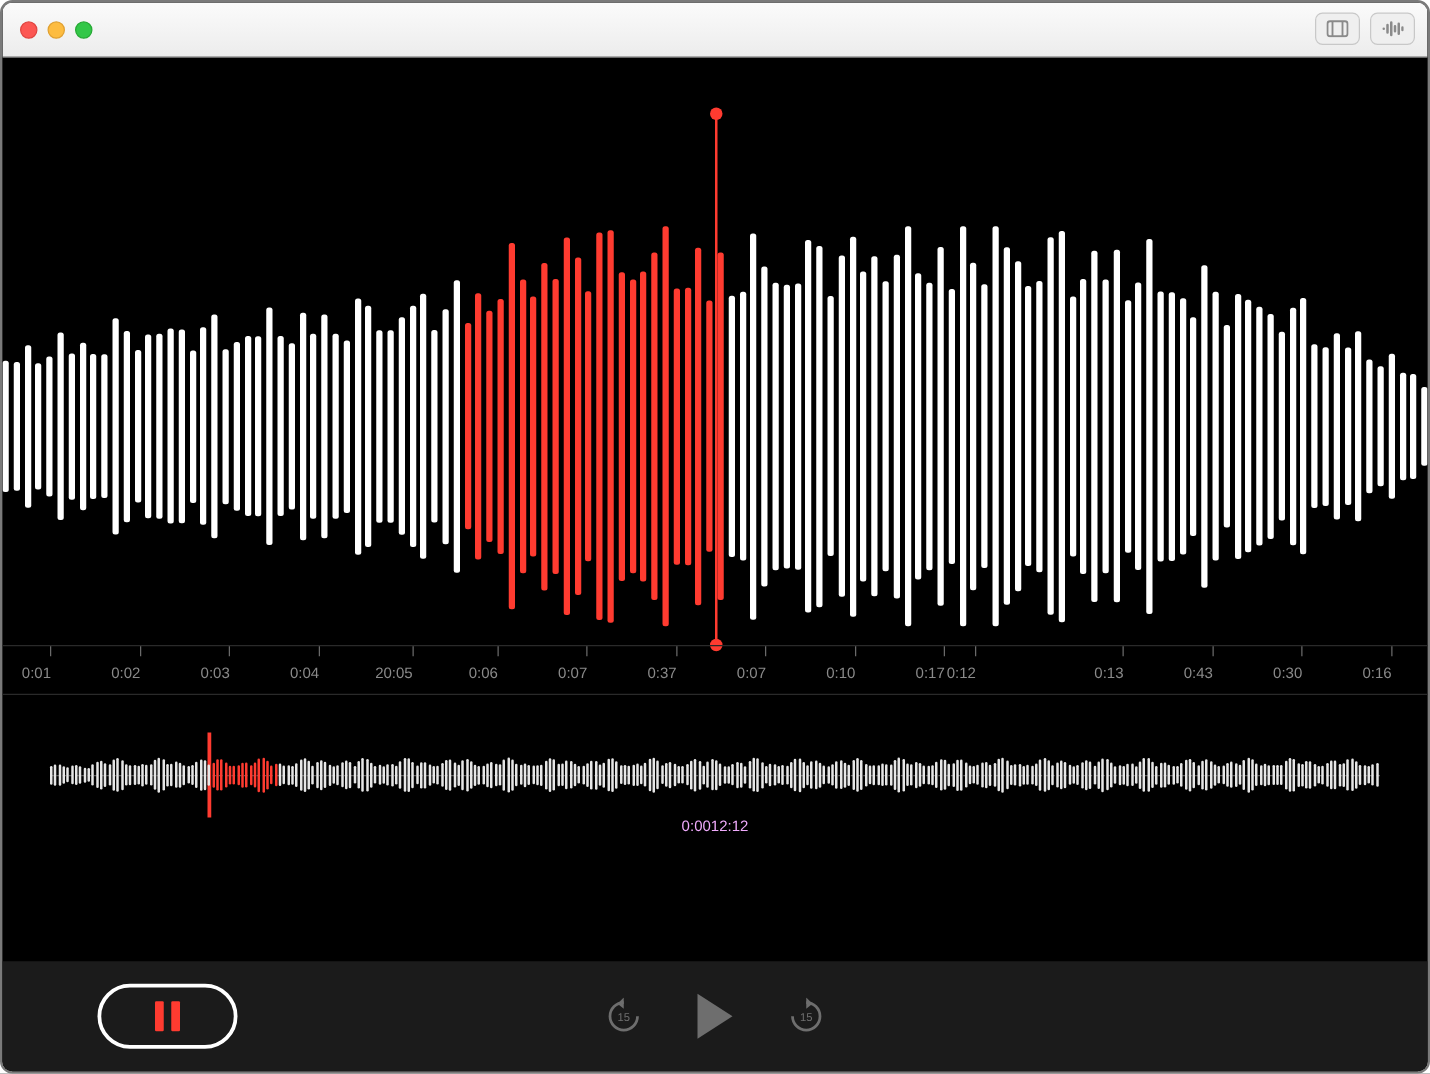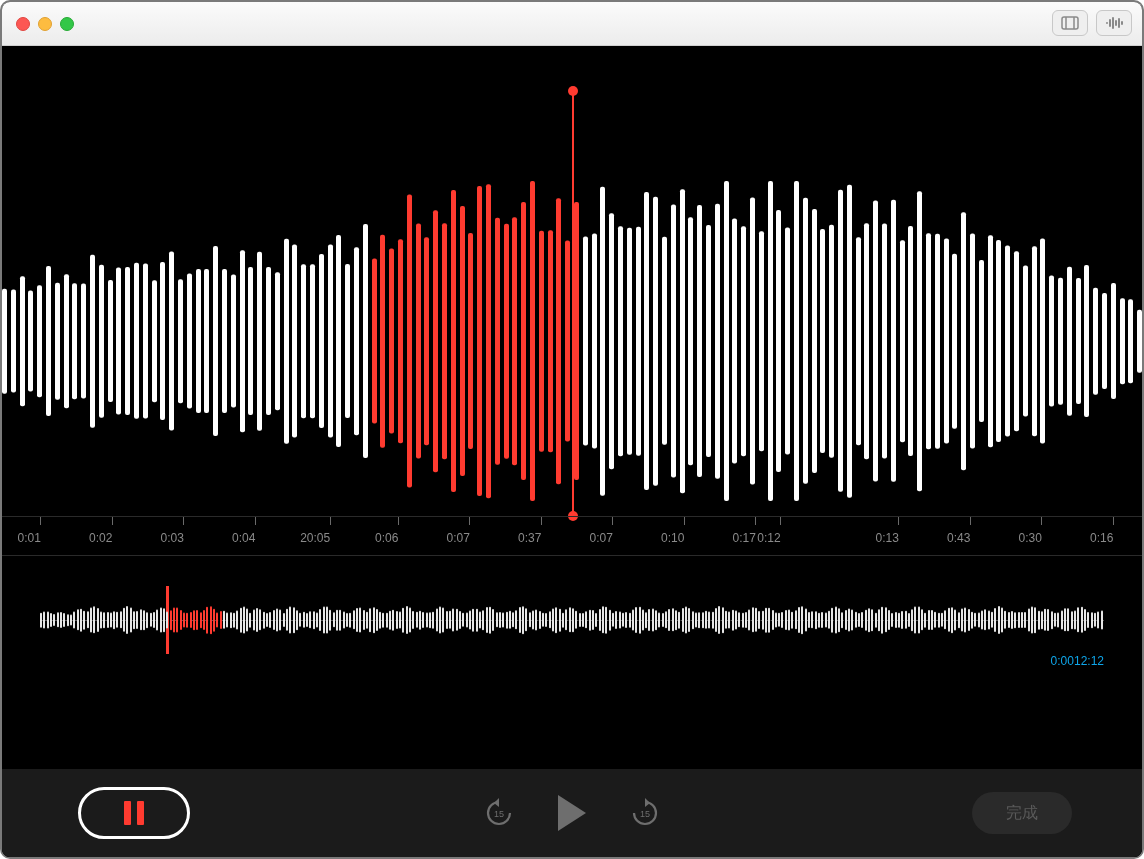--- a/index.html
+++ b/index.html
@@ -142,22 +142,22 @@
   border-radius: 1px;
 }
 .ov-mid {
   position: absolute; left:0; right:0; top:50%; height:1px;
   border-top: 1px dashed #555;
 }
 .ov-play {
   position: absolute; top:-6px; bottom:-6px; width:3px; background:#ff3b30;
 }
 .ov-times {
-  display:flex; justify-content: flex-end;
-  color:#0ea5e9; font-size: 12px; margin-top: 6px;
+  display:flex; justify-content: center;
+  color:#f0abfc; font-size: 12px; margin-top: 6px;
 }
 .bigtime {
   color:#fff;
   text-align:center;
   font-size: 46px;
   font-weight: 600;
   letter-spacing: 1px;
   margin-top: 26px;
   font-variant-numeric: tabular-nums;
 }
@@ -784,18 +784,15 @@
       </div>
       <div class="play-tri"></div>
       <div class="skip">
         <svg viewBox="0 0 30 30">
             <path d="M15 4 A11 11 0 1 1 4 15" fill="none" stroke="#6e6e6e" stroke-width="2.2"></path>
             <path d="M15 0 L20 5 L15 9" fill="#6e6e6e"></path>
             <text x="15" y="19" text-anchor="middle" font-size="9" fill="#6e6e6e">15</text>
           </svg>
       </div>
     </div>
-    <div class="done-btn">
-      <span>完成</span>
-    </div>
   </div>
 
 </div>
 
 </body></html>

